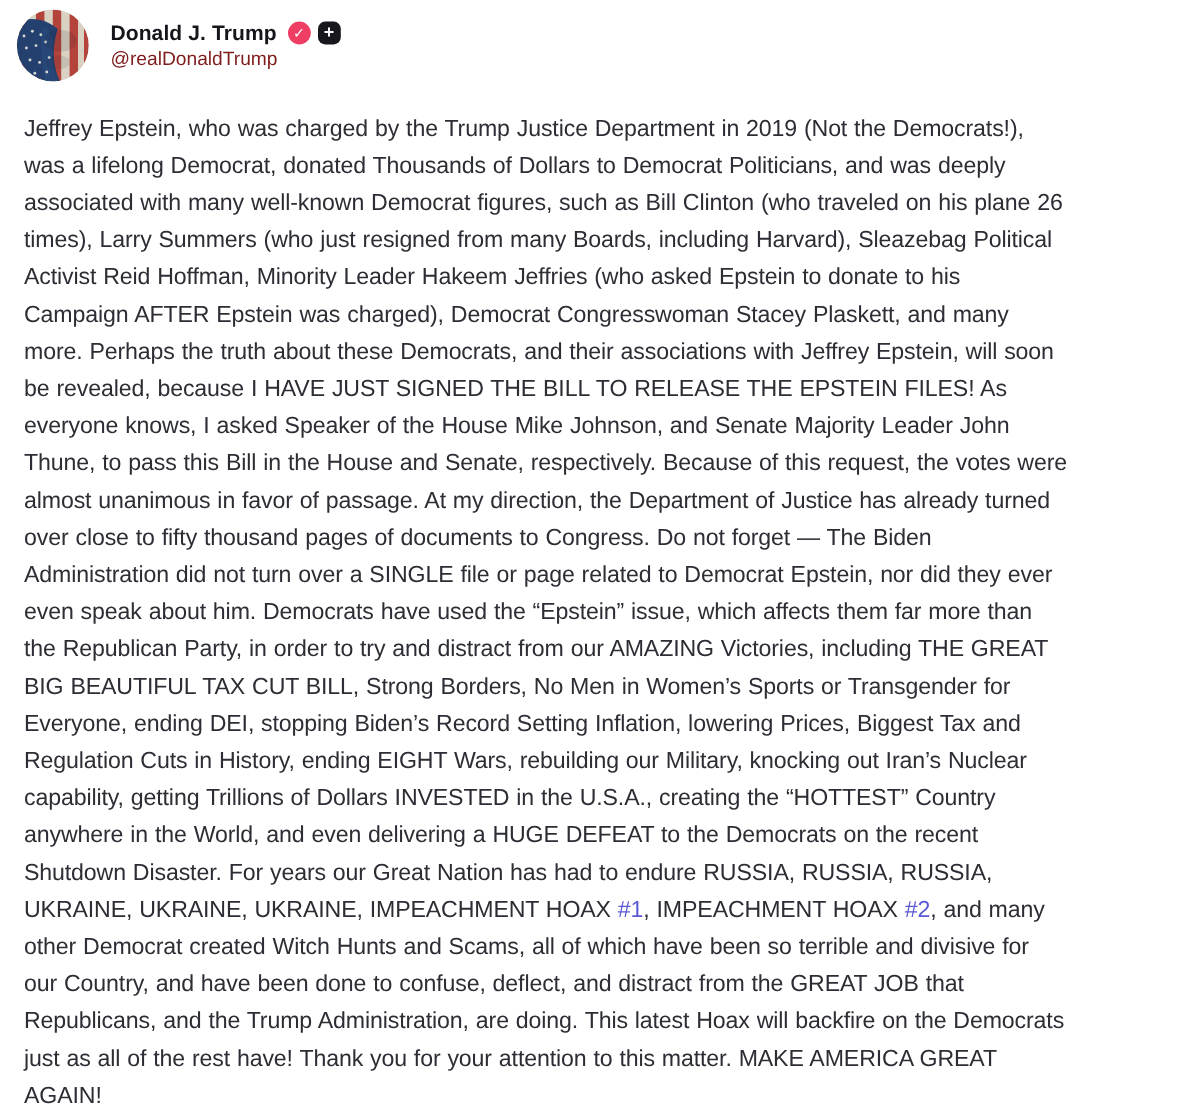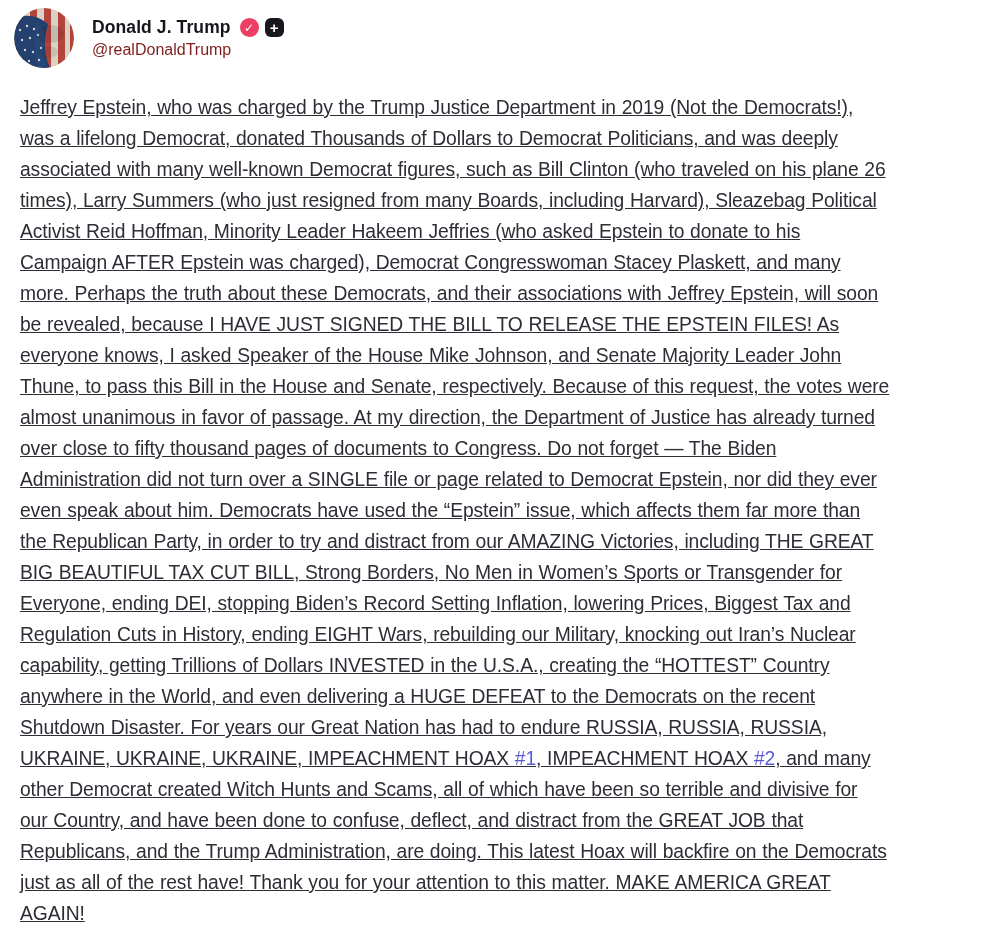--- a/index.html
+++ b/index.html
@@ -68,21 +68,20 @@
     color: #7f1d1d;
     cursor: pointer;
   }
   .post-body { padding: 24px 2px 0 6px; }
   .post-text {
     font-size: 19.3px;
     line-height: 31px;
     color: #2d2d35;
     letter-spacing: -0.1px;
     word-spacing: 0.5px;
-    text-decoration: underline;
   }
   .hashtag {
     color: #5c59d6;
     text-decoration: none;
     cursor: pointer;
   }
 </style>
 </head>
 <body>
 

